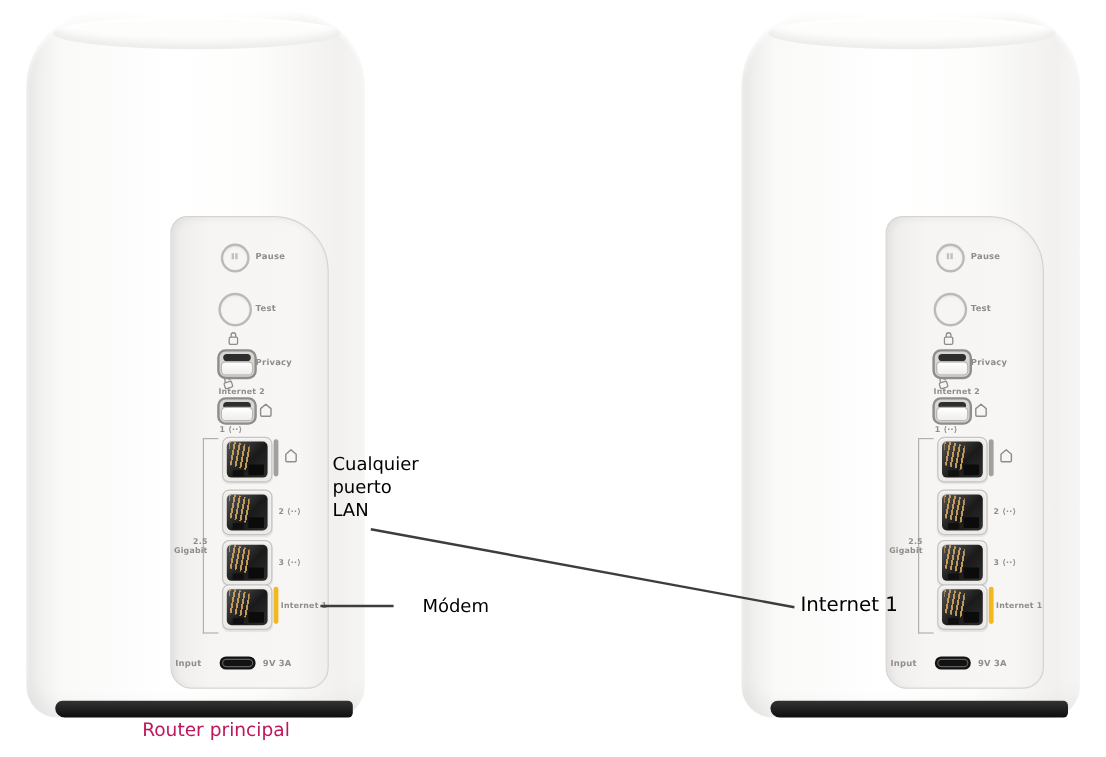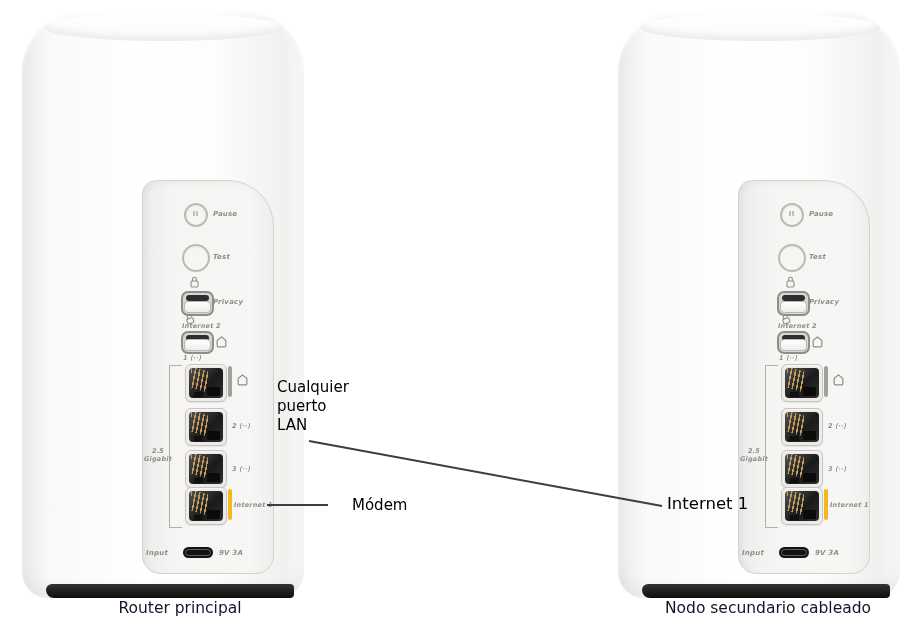--- a/index.html
+++ b/index.html
@@ -18,22 +18,22 @@
   .base{position:absolute;left:24px;right:10px;bottom:0;height:14px;
         background:linear-gradient(#333,#0e0e0e);border-radius:12px 8px 8px 16px;}
 
   
   .panel{position:absolute;left:120px;top:170px;width:130px;height:392px;
          background:linear-gradient(90deg,#eeecea,#f6f5f3 25%,#f7f6f4 82%,#f0eeec);
          border:1px solid #d5d3d0;border-radius:14px 46px 18px 18px;
          box-shadow:inset 3px 2px 6px rgba(0,0,0,.05);}
   .panel *{position:absolute;}
 
-  .tlabel{font-size:7px;font-weight:600;color:#8f8d8a;letter-spacing:.2px;white-space:nowrap;font-style:italic;}
-  .tlabel.multi{white-space:pre-line;text-align:center;line-height:8px;}
+  .tlabel{font-size:7px;font-weight:600;color:#8f8d8a;letter-spacing:.2px;white-space:nowrap;}
+  .tlabel.multi{white-space:pre-line;text-align:right;line-height:8px;}
 
   .circle-btn{border-radius:50%;border:2px solid #bcbab7;background:#f6f5f3;
               box-shadow:inset 0 1px 2px rgba(0,0,0,.06);}
   .pause-glyph::before{content:"";position:absolute;left:7px;top:6px;width:1.5px;height:5px;
               background:#c2c0bd;box-shadow:3px 0 0 #c2c0bd;}
 
   .switch{width:29px;height:21px;border:2px solid #8f8d8a;border-radius:7px;background:#d8d6d3;}
   .switch .slot{left:3px;right:3px;top:2px;height:6px;background:#2e2e2e;border-radius:3px;}
   .switch .cap{left:1px;right:1px;bottom:1px;height:10px;border:1px solid #b9b7b4;border-radius:4px;
                background:linear-gradient(#ffffff,#eeedeb);}
@@ -54,21 +54,21 @@
   .bracket{left:26px;top:184px;width:12px;height:161px;
            border-left:1px solid #b3b1ae;border-top:1px solid #b3b1ae;border-bottom:1px solid #b3b1ae;}
 
   .usbc{left:40px;top:366px;width:30px;height:11px;background:#121212;border-radius:6px;}
   .usbc::after{content:"";position:absolute;inset:2px;border:1px solid #5d5d5d;border-radius:4px;}
 
   .icon-svg{display:block;}
 
   
   .ann{position:absolute;color:#000000;font-size:15px;line-height:19px;white-space:pre-line;}
-  .caption{position:absolute;color:#0f172a;font-size:15.5px;text-align:center;width:300px;}
+  .caption{position:absolute;color:#be185d;font-size:15.5px;text-align:center;width:300px;}
   #overlay{position:absolute;left:0;top:0;pointer-events:none;}
 </style>
 </head>
 <body>
 
 <div id="canvas">
 
   <div class="router" style="left:22px;">
     <div class="body"></div>
     <div class="lid"></div>
@@ -250,15 +250,14 @@
     <line x1="267" y1="505" x2="328" y2="505" stroke="#3d3d3d" stroke-width="2"></line>
   </svg>
 
   <div class="ann" style="left:277px;top:378px;">Cualquier
 puerto
 LAN</div>
   <div class="ann" style="left:336px;top:496px;margin-left:16px;">Módem</div>
   <div class="ann" style="left:667px;top:494px;font-size:16.5px;">Internet 1</div>
 
   <div class="caption" style="left:30px;top:599px;">Router principal</div>
-  <div class="caption" style="left:618px;top:599px;">Nodo secundario cableado</div>
 
 </div>
 
 </body></html>

